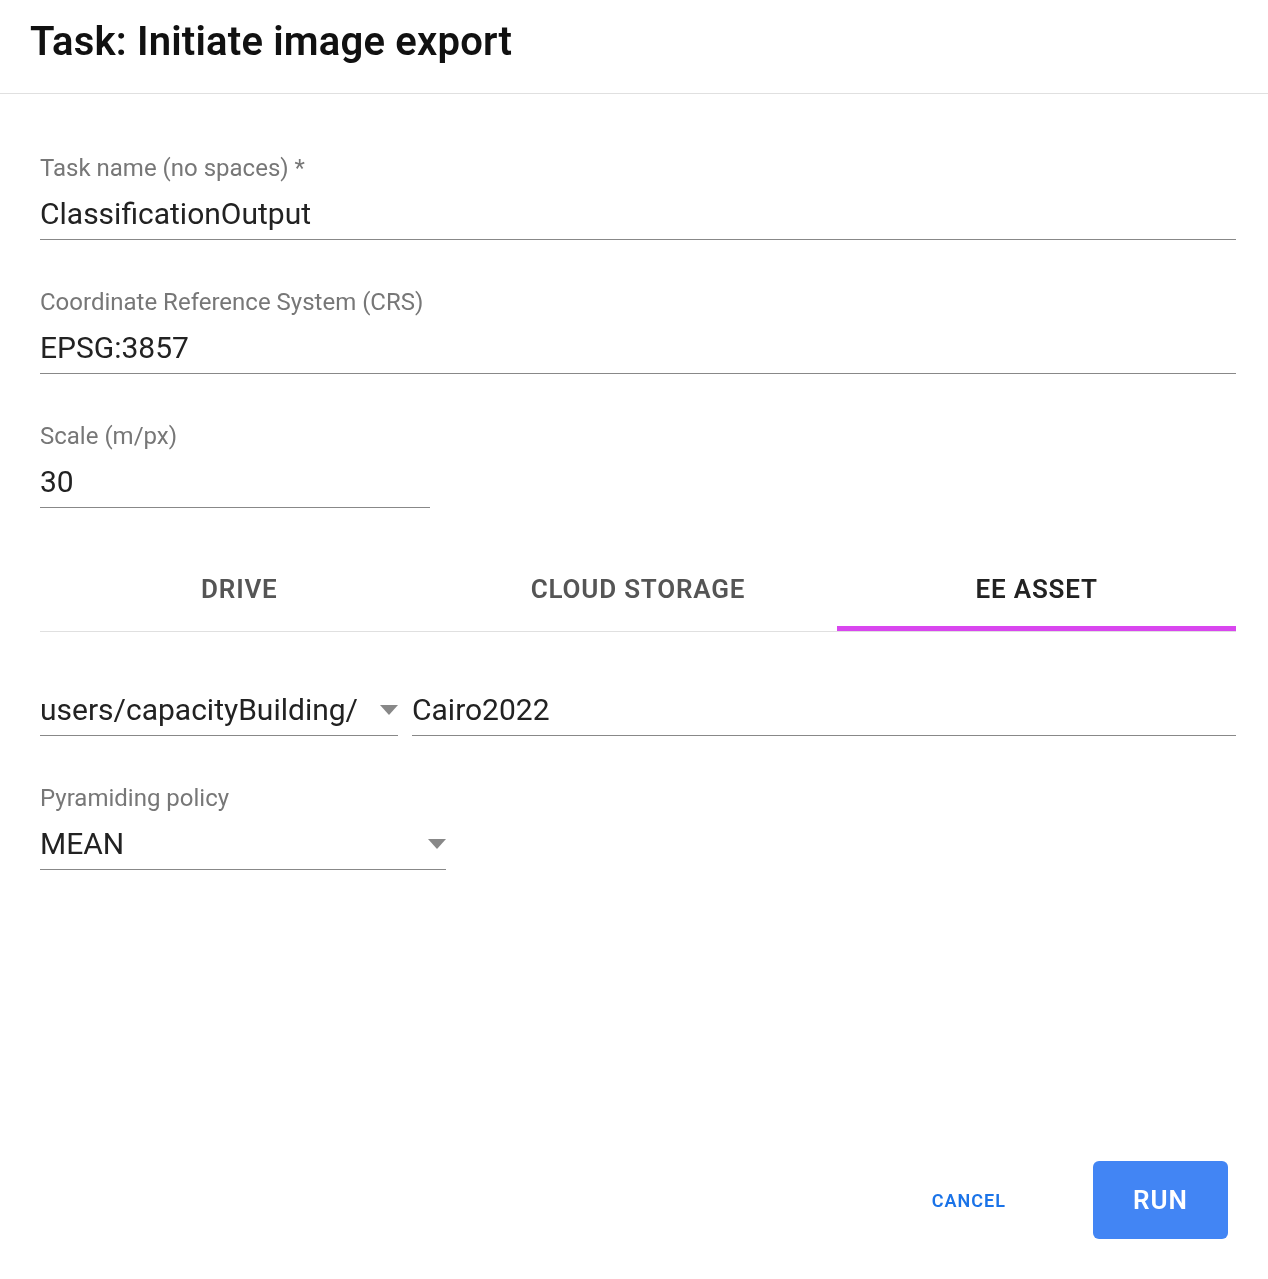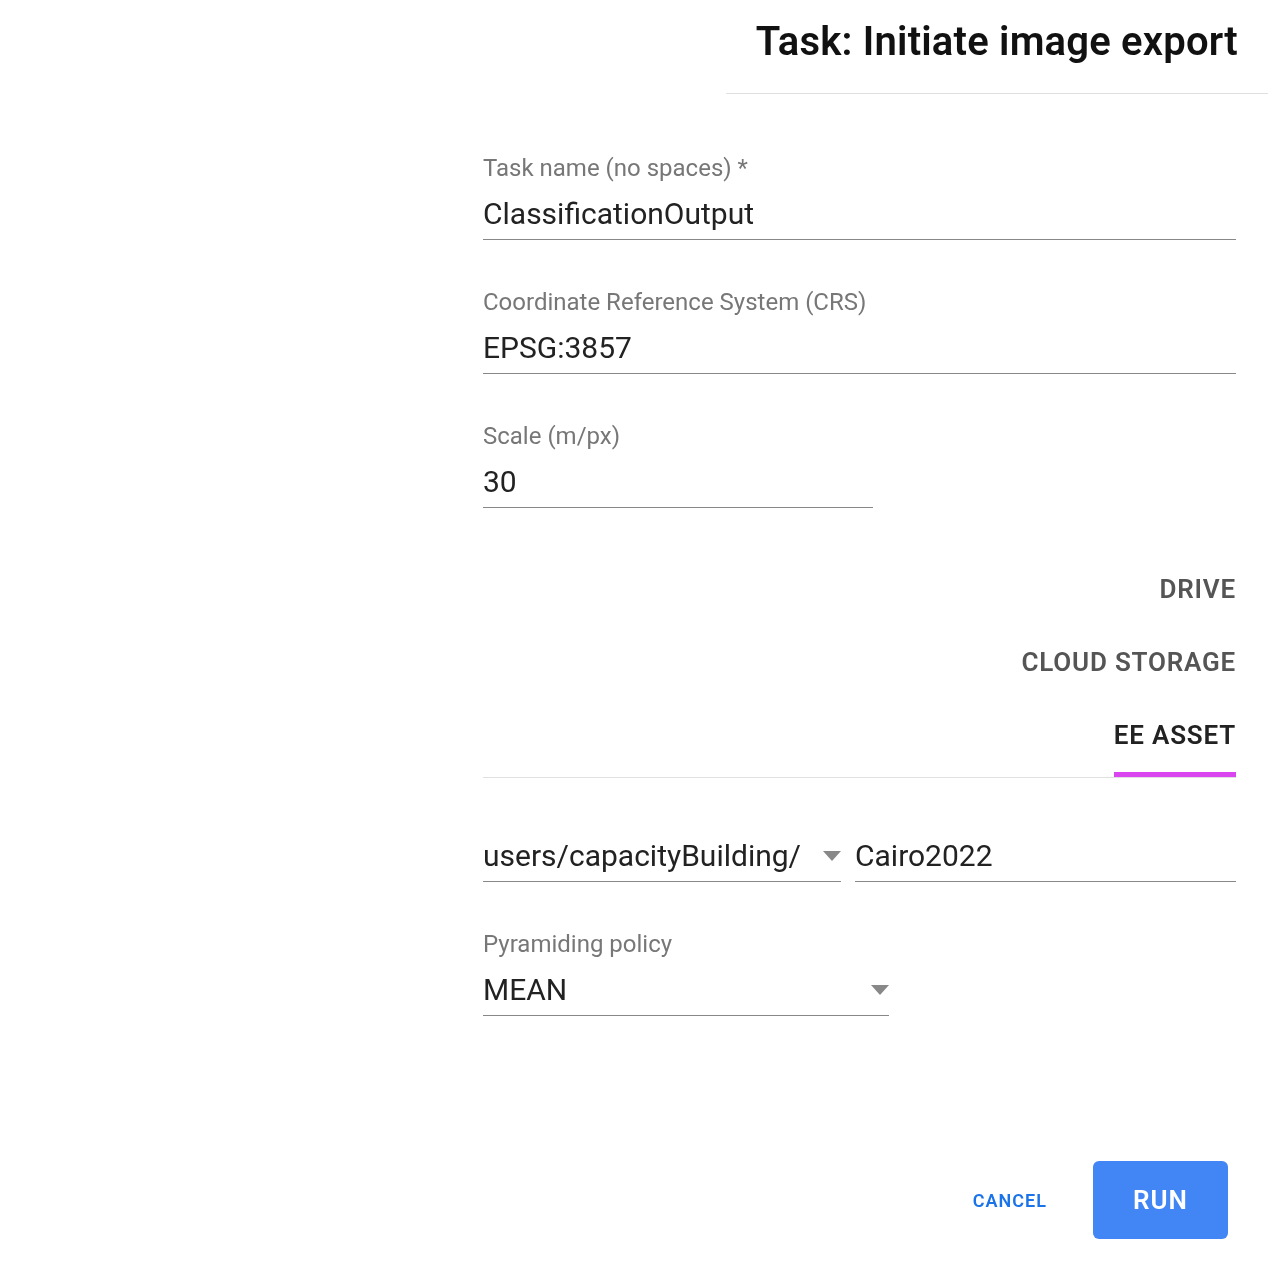--- a/index.html
+++ b/index.html
@@ -1,19 +1,18 @@
 <!DOCTYPE html>
 <html><head>
   <meta charset="utf-8">
   <style>
     * {
       box-sizing: border-box;
       margin: 0;
       padding: 0;
-      align-items: flex-end;
     }
     body {
       font-family: Roboto, "Helvetica Neue", Arial, sans-serif;
       background: #ffffff;
       color: #202124;
       width: 1268px;
       height: 1279px;
       overflow: hidden;
     }
     .dialog {
@@ -56,21 +55,20 @@
       outline: none;
       display: block;
     }
     .w-full { width: 100%; }
     .w-short { width: 390px; }
     .tabs {
       display: flex;
       border-bottom: 1px solid #e0e0e0;
       margin-top: 34px;
       margin-bottom: 56px;
-      flex-direction: column;
     }
     .tab {
       flex: 1;
       text-align: center;
       font-size: 26px;
       font-weight: 600;
       letter-spacing: 0.8px;
       color: #555;
       padding: 18px 0 22px 0;
       cursor: pointer;
@@ -130,20 +128,21 @@
       background: #4285f4;
       border: none;
       color: #ffffff;
       font-size: 26px;
       font-weight: 600;
       letter-spacing: 1px;
       padding: 24px 40px;
       cursor: pointer;
       border-radius: 6px;
       font-family: inherit;
+      margin-left: 41px;
     }
   </style>
 </head>
 <body>
 
 <div class="dialog">
 
   <div class="header">
     <h1>Task: Initiate image export</h1>
   </div>

